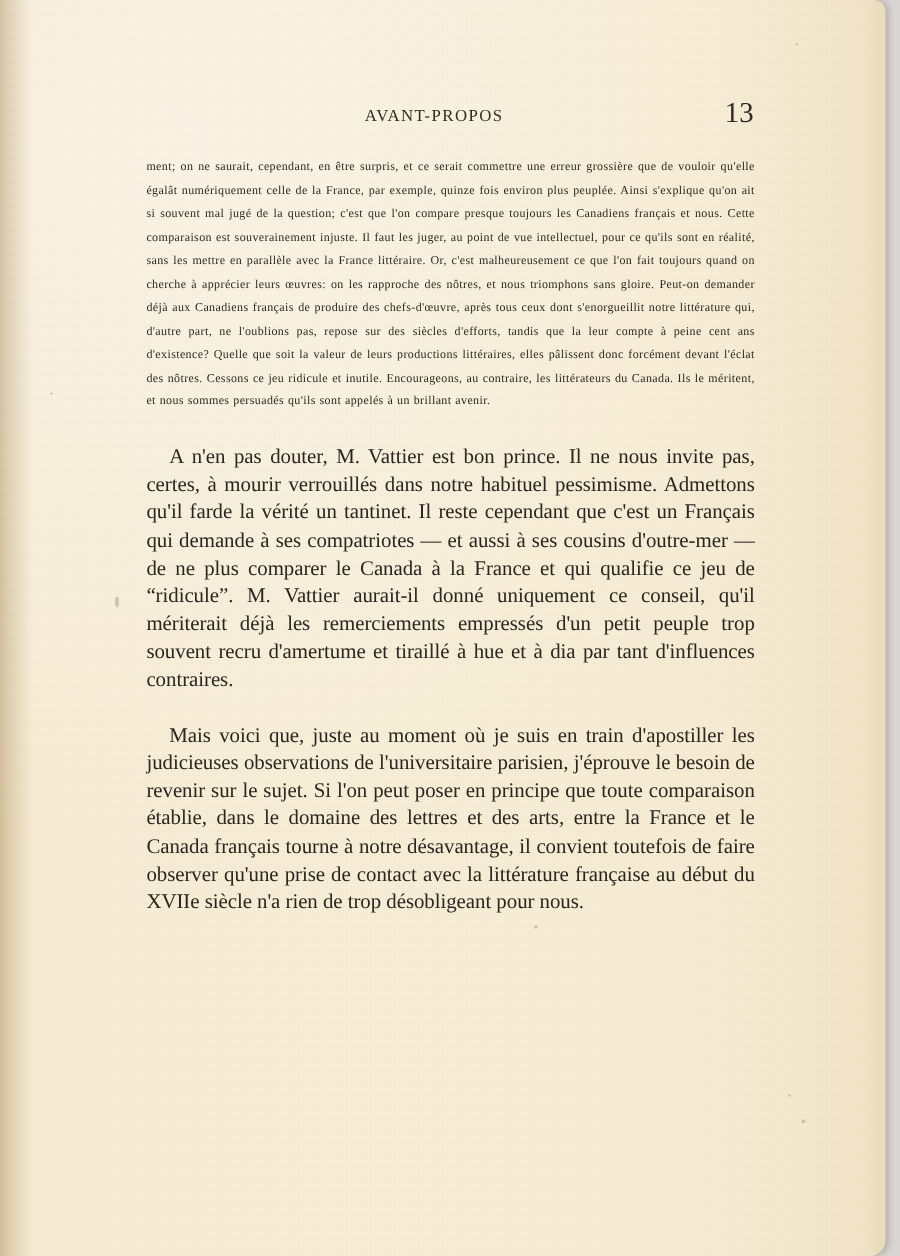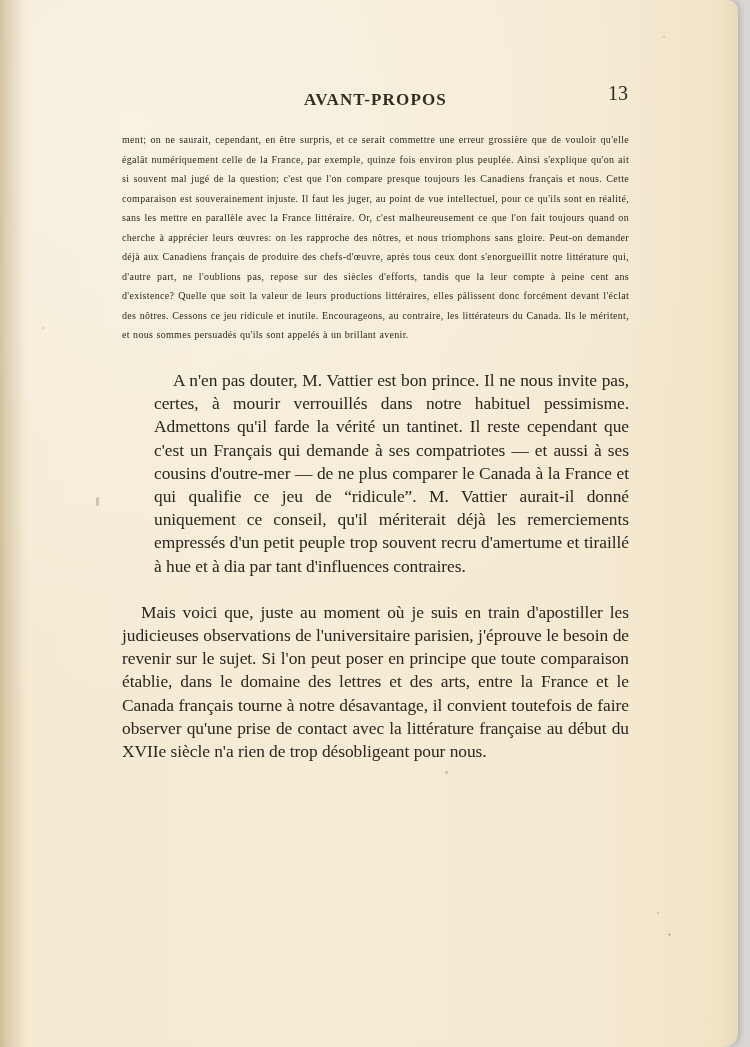--- a/index.html
+++ b/index.html
@@ -70,31 +70,31 @@
     left: 122px;
     top: 88px;
     width: 506px;
     height: 24px;
   }
   #runhead-title {
     position: absolute;
     left: 182px;
     top: 2px;
     font-family: "Liberation Serif", serif;
-    font-size: 17px;
-    font-weight: 700;
+    font-size: 14px;
+    font-weight: 400;
     letter-spacing: 1.15px;
     color: #312b22;
   }
   #runhead-pageno {
     position: absolute;
     right: 0px;
     top: -6px;
     font-family: "Liberation Serif", serif;
-    font-size: 20px;
+    font-size: 24px;
     font-weight: 400;
     color: #2e2920;
   }
 
   
   #body-col {
     position: absolute;
     left: 122px;
     top: 130px;
     width: 507px;
@@ -119,21 +119,21 @@
 
   
   .para-b {
     font-family: "Liberation Serif", serif;
     font-size: 17.4px;
     line-height: 23.2px;
     letter-spacing: -0.04px;
     color: #29241d;
   }
   .para-b.indent { text-indent: 19px; }
-  #para2 { margin-top: 24px; margin-left: 32px; }
+  #para2 { margin-top: 24px; }
   #para3 { margin-top: 23px; }
 </style>
 </head>
 <body style="background: rgb(217, 214, 211);">
 
 <div id="page">
   <div id="gutter"></div>
 
   <div id="runhead">
     <div id="runhead-title">AVANT-PROPOS</div>

